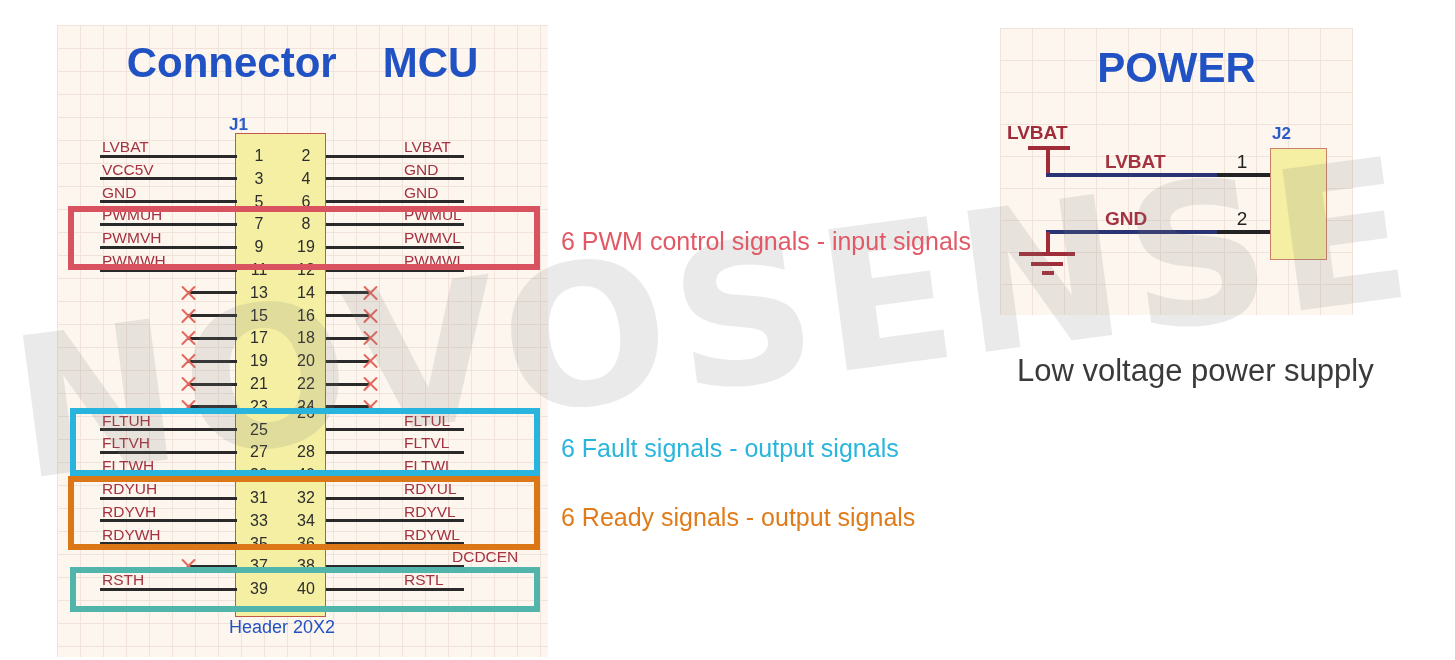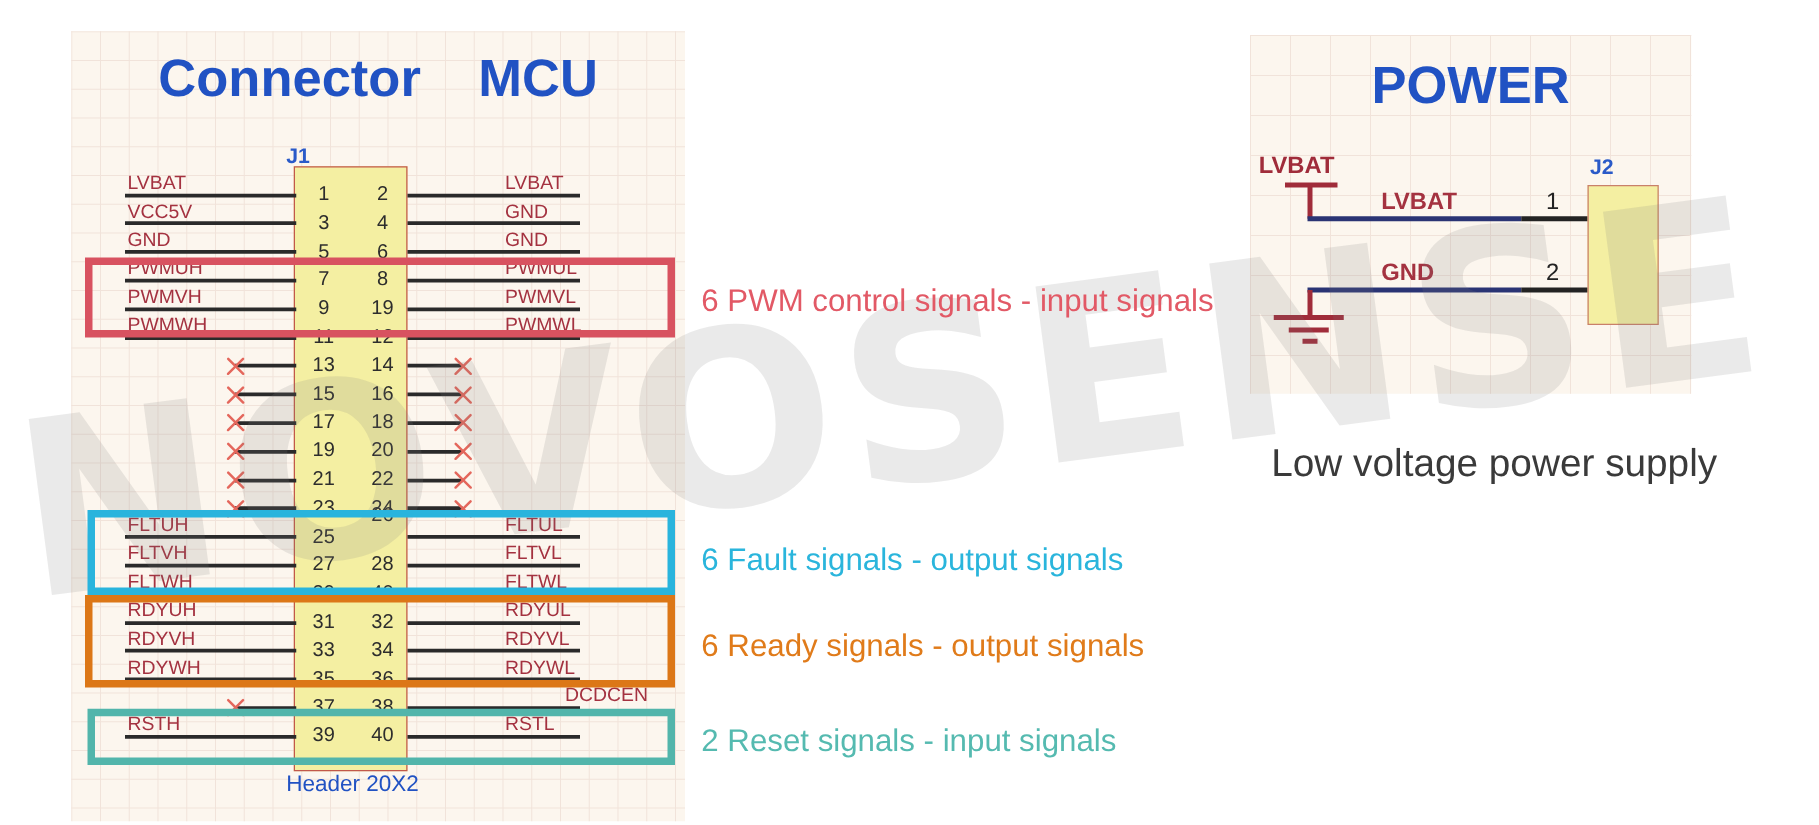--- a/index.html
+++ b/index.html
@@ -236,21 +236,20 @@
   </div>
 
   <div class="group-box box-pwm" style="border-color: rgb(216, 82, 96);"></div>
   <div class="group-box box-fault" style="border-color: rgb(41, 180, 221);"></div>
   <div class="group-box box-ready" style="border-color: rgb(220, 119, 23);"></div>
   <div class="group-box box-reset" style="border-color: rgb(82, 181, 171);"></div>
 
   <div class="ann ann-pwm" style="color: rgb(226, 89, 102);">6 PWM control signals - input signals</div>
   <div class="ann ann-fault" style="color: rgb(42, 181, 220);">6 Fault signals - output signals</div>
   <div class="ann ann-ready" style="color: rgb(224, 123, 26);">6 Ready signals - output signals</div>
-  <div class="ann ann-reset" style="color: rgb(85, 186, 176);">2 Reset signals - input signals</div>
 
   <div class="panel power-panel">
     <div class="panel-title" style="top:16px;">
       <span>POWER</span>
     </div>
 
     <div class="p-el rail-label">LVBAT</div>
     <div class="p-el rail-bar"></div>
     <div class="p-el rail-stem"></div>
 

